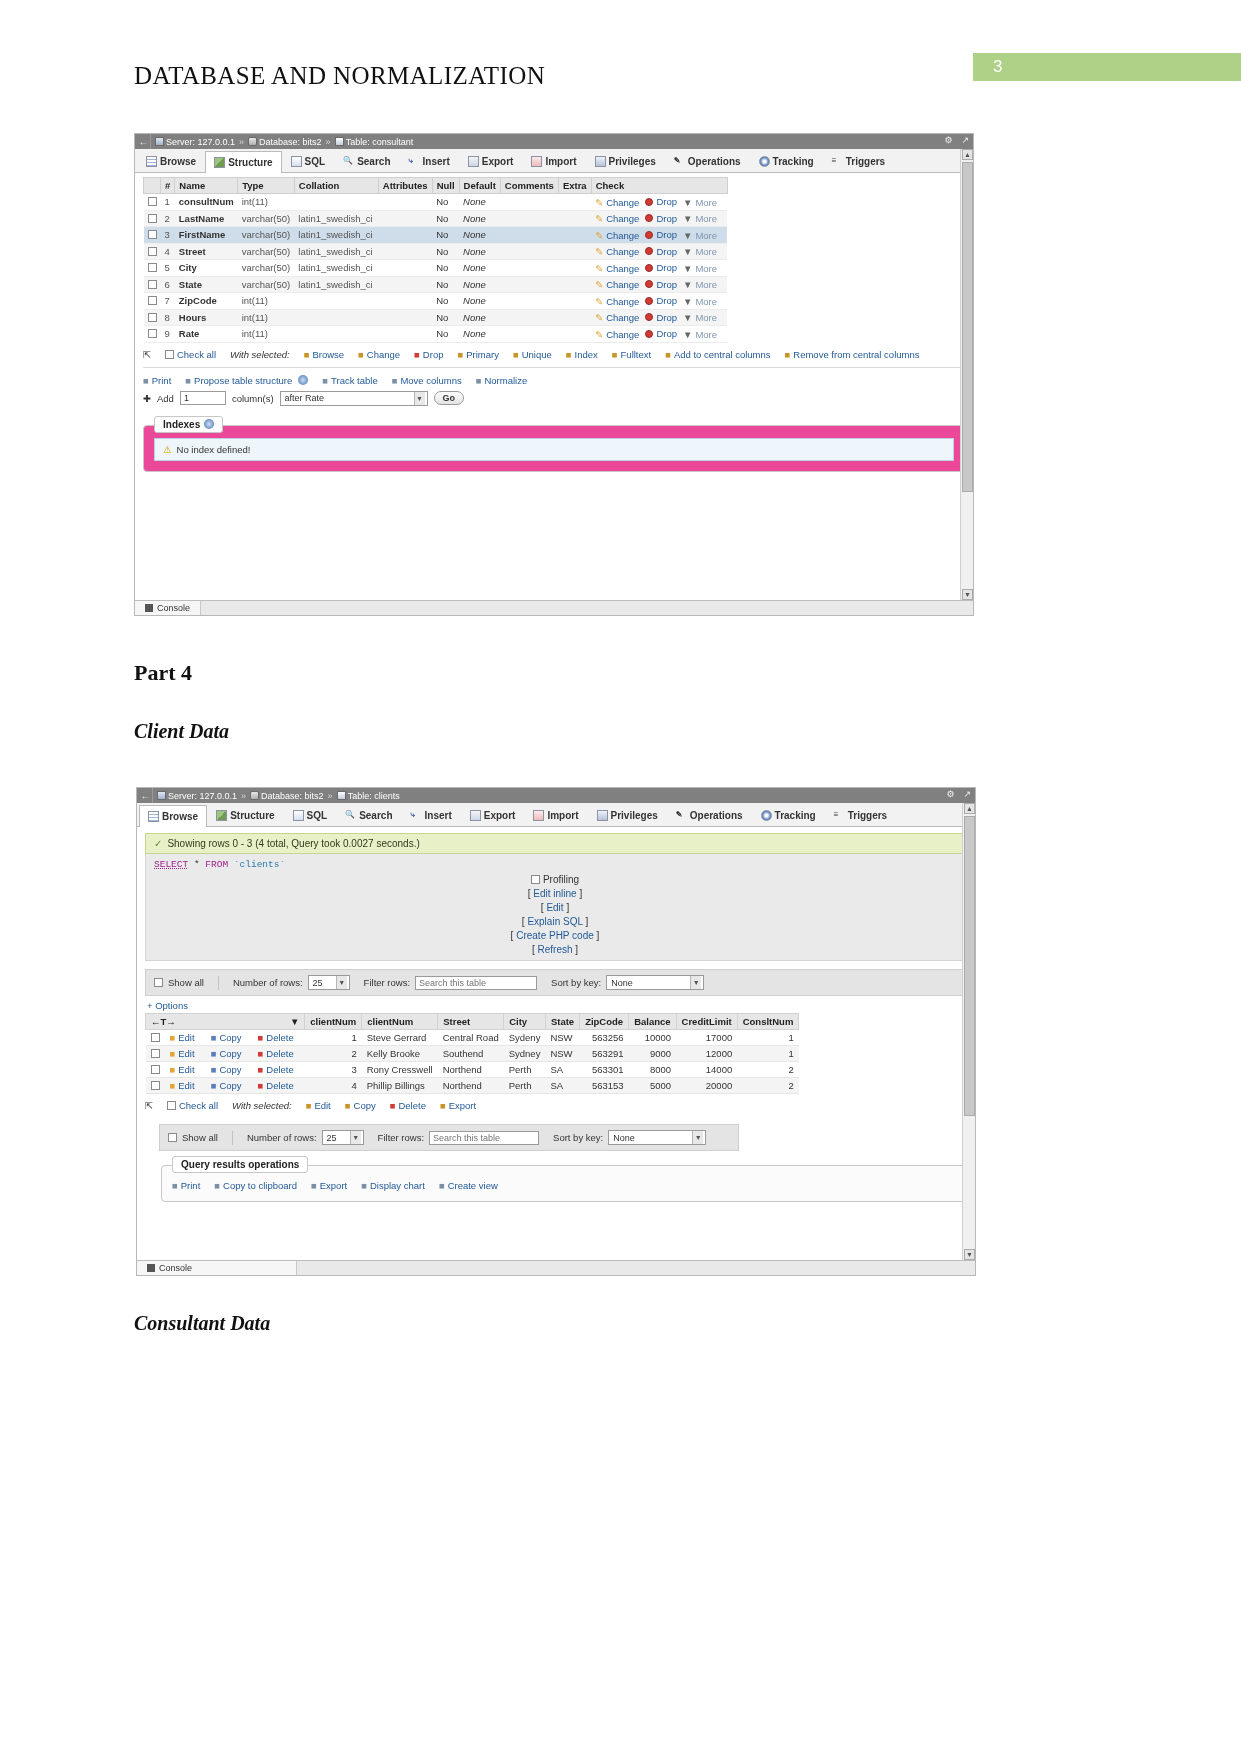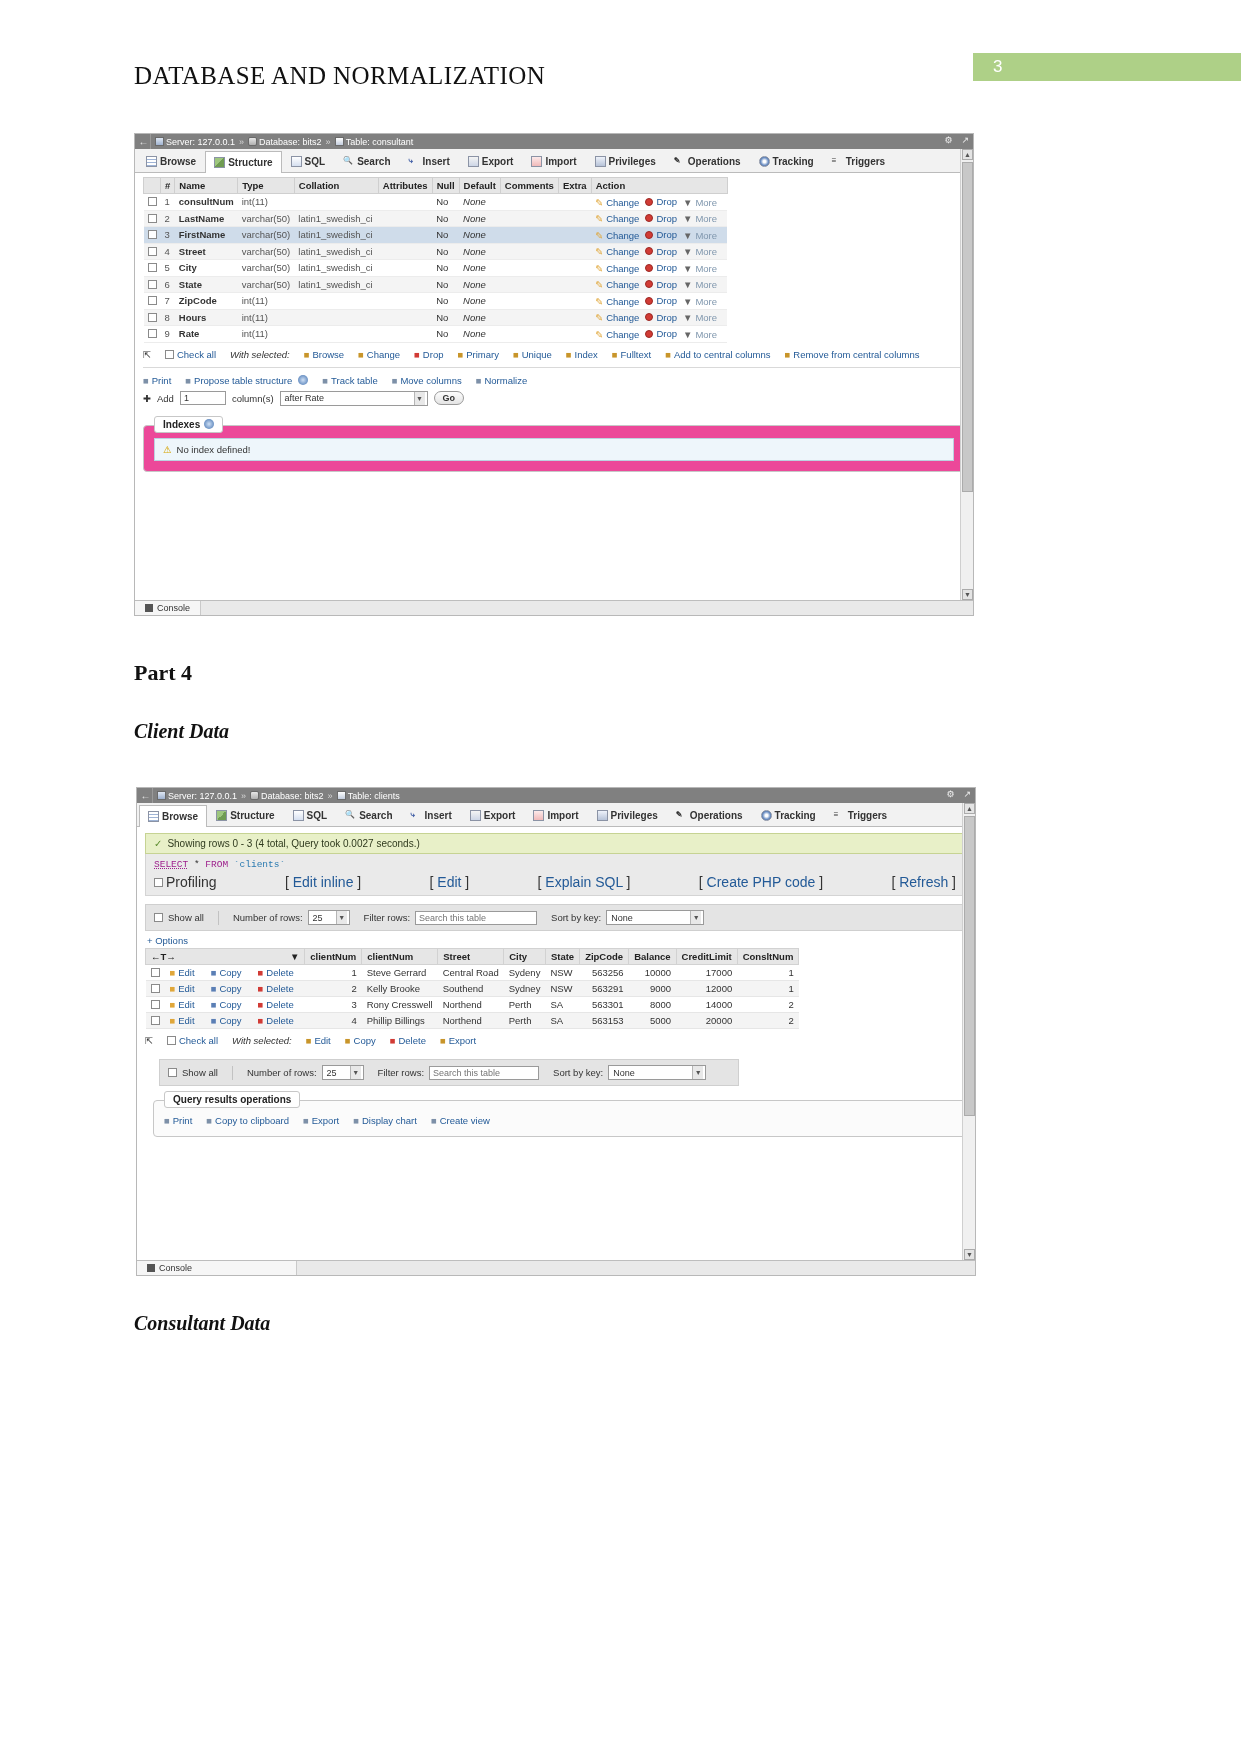--- a/index.html
+++ b/index.html
@@ -175,21 +175,21 @@
   .okbar {
     margin:6px 8px 0 8px; background:#e8f0c8; border:1px solid #c6d393;
     padding:4px 8px; font-size:10px; color:#2f3a1e; display:flex; align-items:center; gap:5px;
   }
   .checkok { color:#5d8c2f; }
   .sqlbox { margin:0 8px; background:#eaeaea; border:1px solid #d4d4d4; border-top:none; padding:5px 8px; }
   .sqlcode { font-family:"Liberation Mono", monospace; font-size:9.5px; color:#333; }
   .kw { color:#9d1f8c; text-decoration:underline; text-decoration-style:dotted; }
   .kw2 { color:#9d1f8c; }
   .strv { color:#2a7ab0; }
-  .sqlfoot { display:flex; justify-content:space-between; align-items:center; gap:3px; font-size:14px; padding:4px 2px 0 0; }
+  .sqlfoot { display:flex; justify-content:space-between; align-items:center; gap:3px; font-size:10px; padding:4px 2px 0 0;flex-direction:column; }
   .sqlfoot .lbl { color:#333; display:flex; align-items:center; gap:3px; }
 
   .optbar {
     margin:8px 8px 0 8px; background:#e4e4e4; border:1px solid #cfcfcf;
     display:flex; align-items:center; gap:14px; padding:5px 8px; font-size:9.5px;
   }
   .optbar .grp { display:flex; align-items:center; gap:5px; }
   .optbar .divider { width:1px; height:14px; background:#c2c2c2; }
 
   .options-link { color:#235a97; font-size:9.5px; padding:4px 10px 2px 10px; }
@@ -197,21 +197,21 @@
   table.data { border-collapse:collapse; font-size:9.5px; width:auto; }
   table.data th {
     background:#e6e6e6; border:1px solid #d2d2d2; font-weight:bold; color:#222;
     padding:2px 5px; text-align:left; white-space:nowrap;
   }
   table.data td { border-bottom:1px solid #e6e6e6; padding:2px 5px; white-space:nowrap; }
   table.data tr.alt td { background:#f4f4f4; }
   td.num { text-align:right; }
   .sorthdr { display:flex; align-items:center; gap:4px; }
 
-  .qro-fset { margin:14px 8px 0 16px; border:1px solid #c7c7c7; border-radius:4px; padding:12px 10px 8px 10px; position:relative; background:#fbfbfb; }
+  .qro-fset { margin:14px 8px 0 24px; border:1px solid #c7c7c7; border-radius:4px; padding:12px 10px 8px 10px; position:relative; background:#fbfbfb; }
   .bk-fset  { margin:14px 8px 0 8px; border:1px solid #c7c7c7; border-radius:4px; padding:14px 10px 8px 10px; position:relative; background:#fbfbfb; }
 </style>
 </head>
 <body>
 
 <div class="page-badge">
   <span>3</span>
 </div>
 <div class="doc-title">DATABASE AND NORMALIZATION</div>
 <div class="heading-part">Part 4</div>
@@ -293,21 +293,21 @@
             <th style="width: 14px;"></th>
             <th>#</th>
             <th style="min-width: 62px;">Name</th>
             <th style="min-width: 50px;">Type</th>
             <th style="min-width: 84px;">Collation</th>
             <th>Attributes</th>
             <th>Null</th>
             <th>Default</th>
             <th>Comments</th>
             <th>Extra</th>
-            <th style="min-width: 130px;">Action</th>
+            <th style="min-width: 130px;">Check</th>
           </tr>
         </thead>
         <tbody>
           <tr>
             <td><span class="cb"></span></td>
             <td style="color:#555">1</td>
             <td class="name">consultNum</td>
             <td style="color:#555">int(11)</td>
             <td style="color:#555"></td>
             <td></td>

